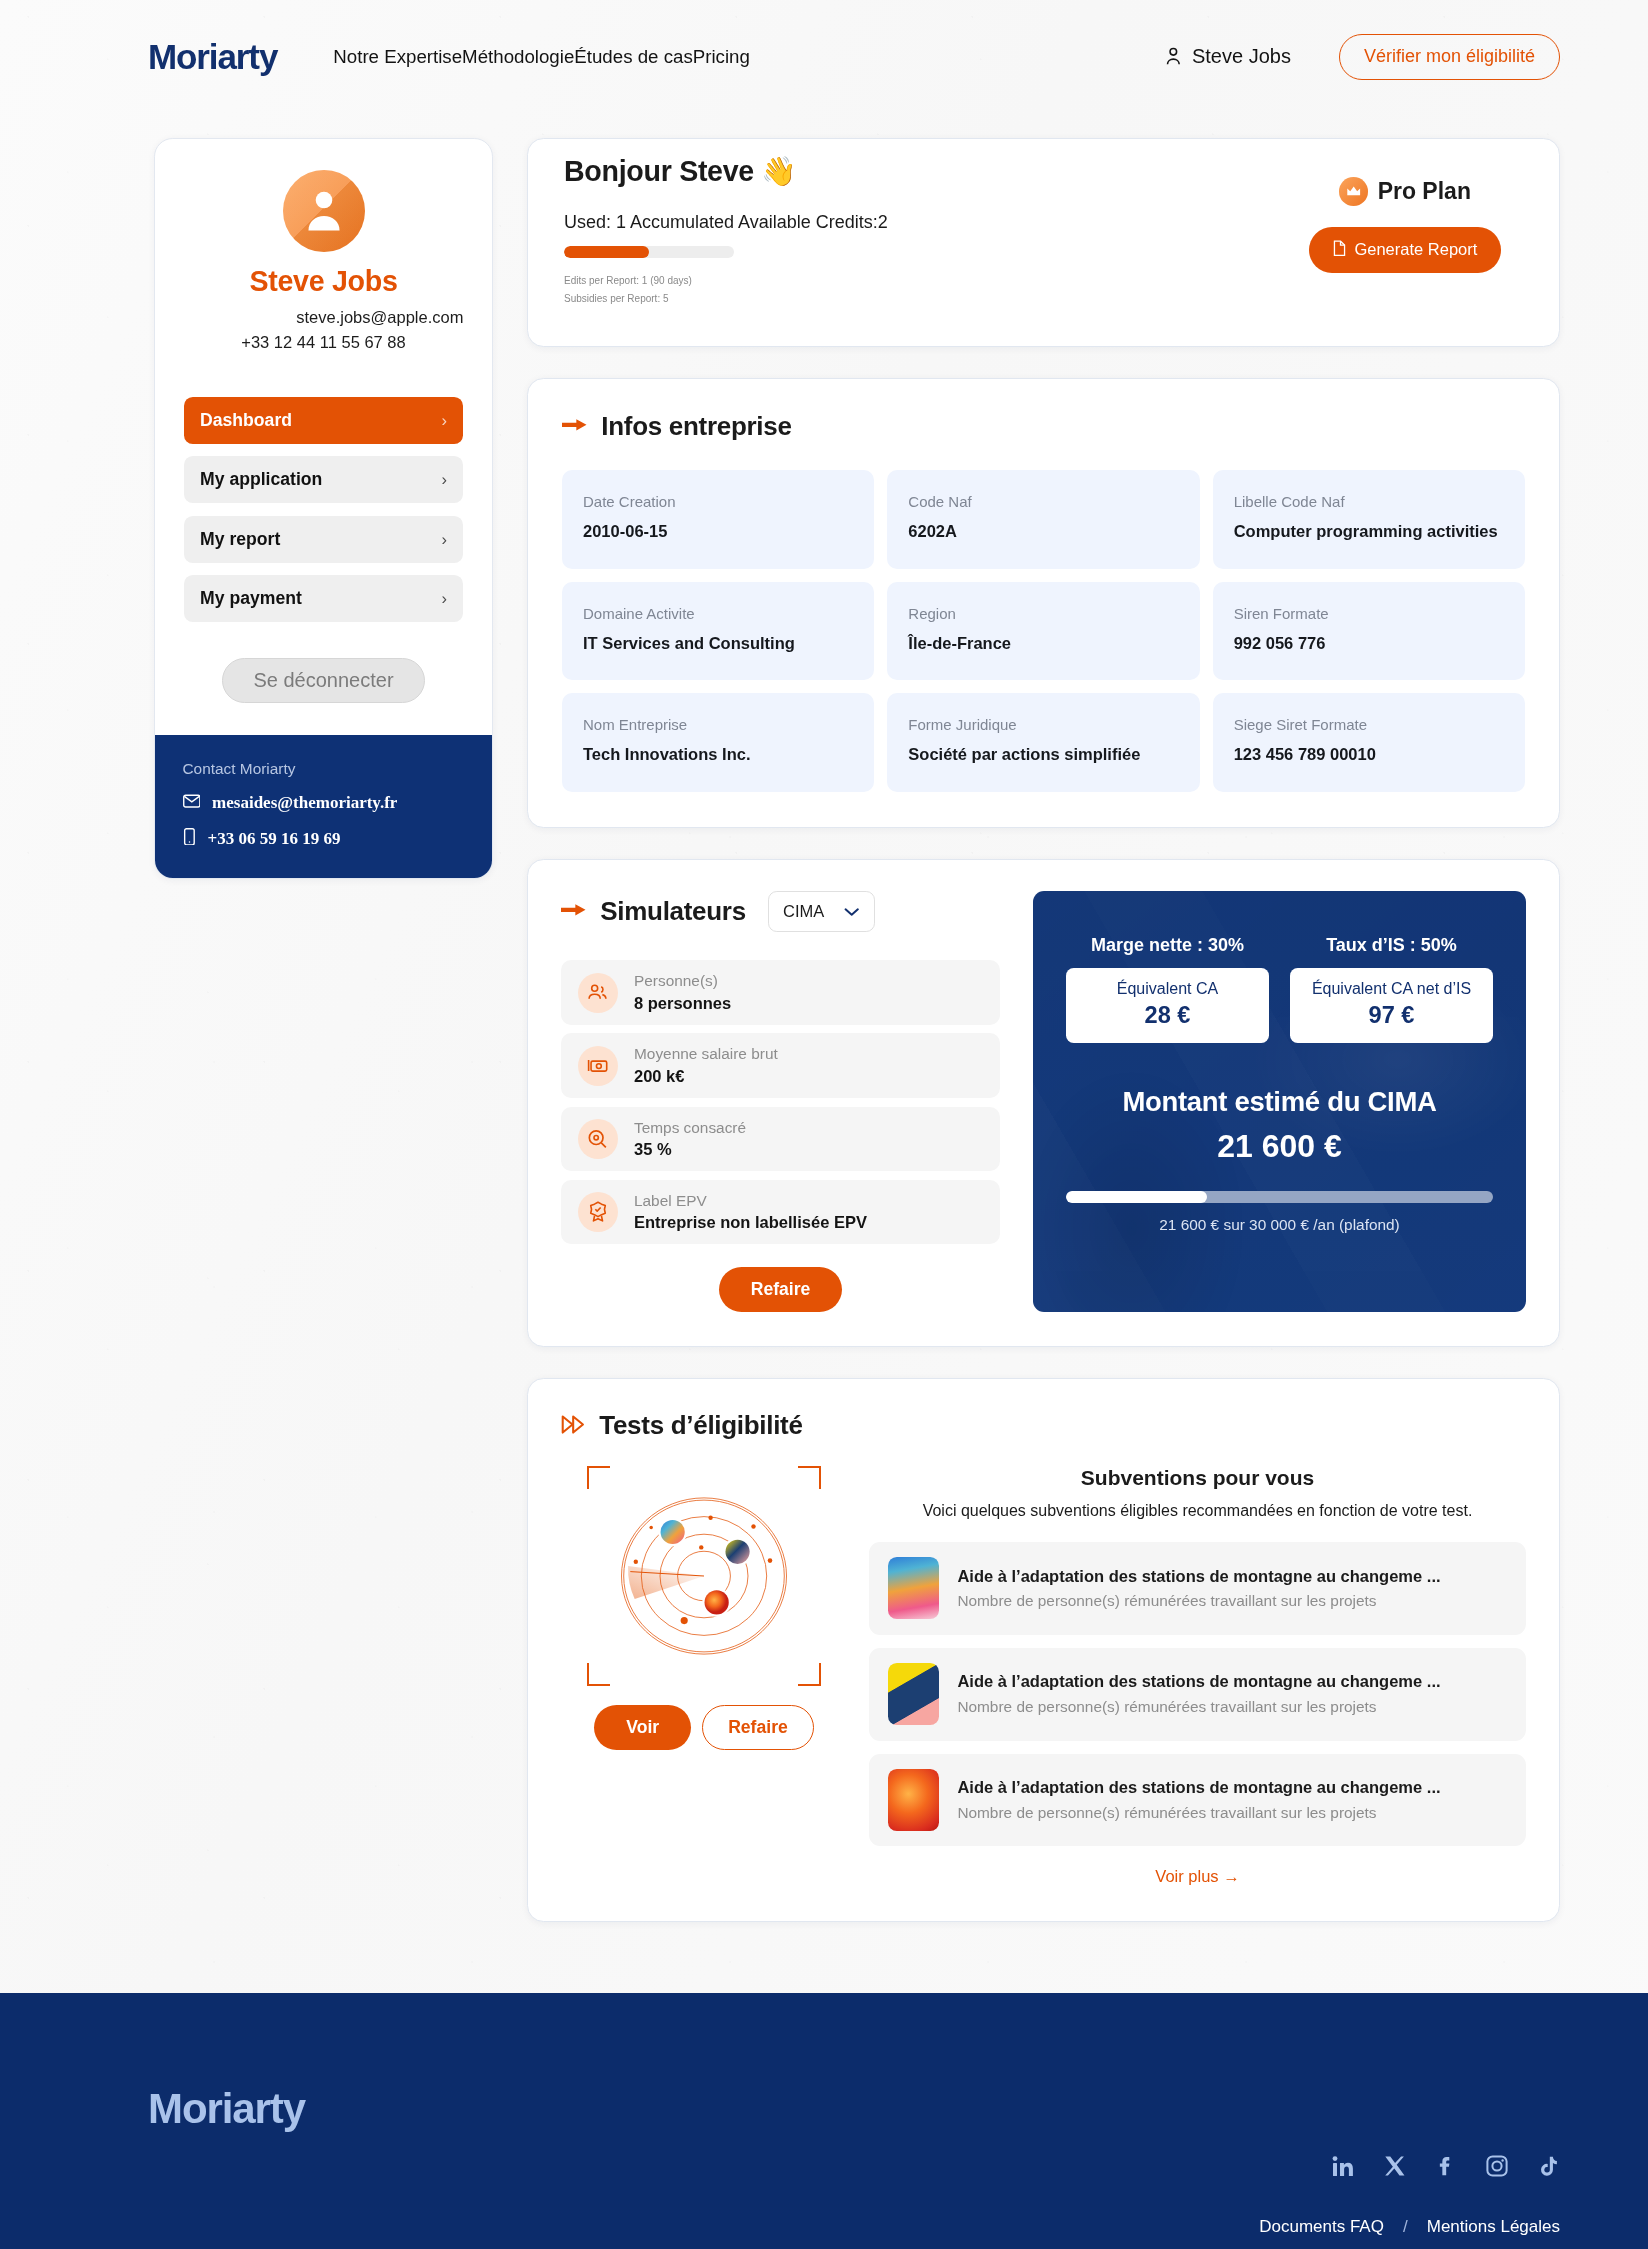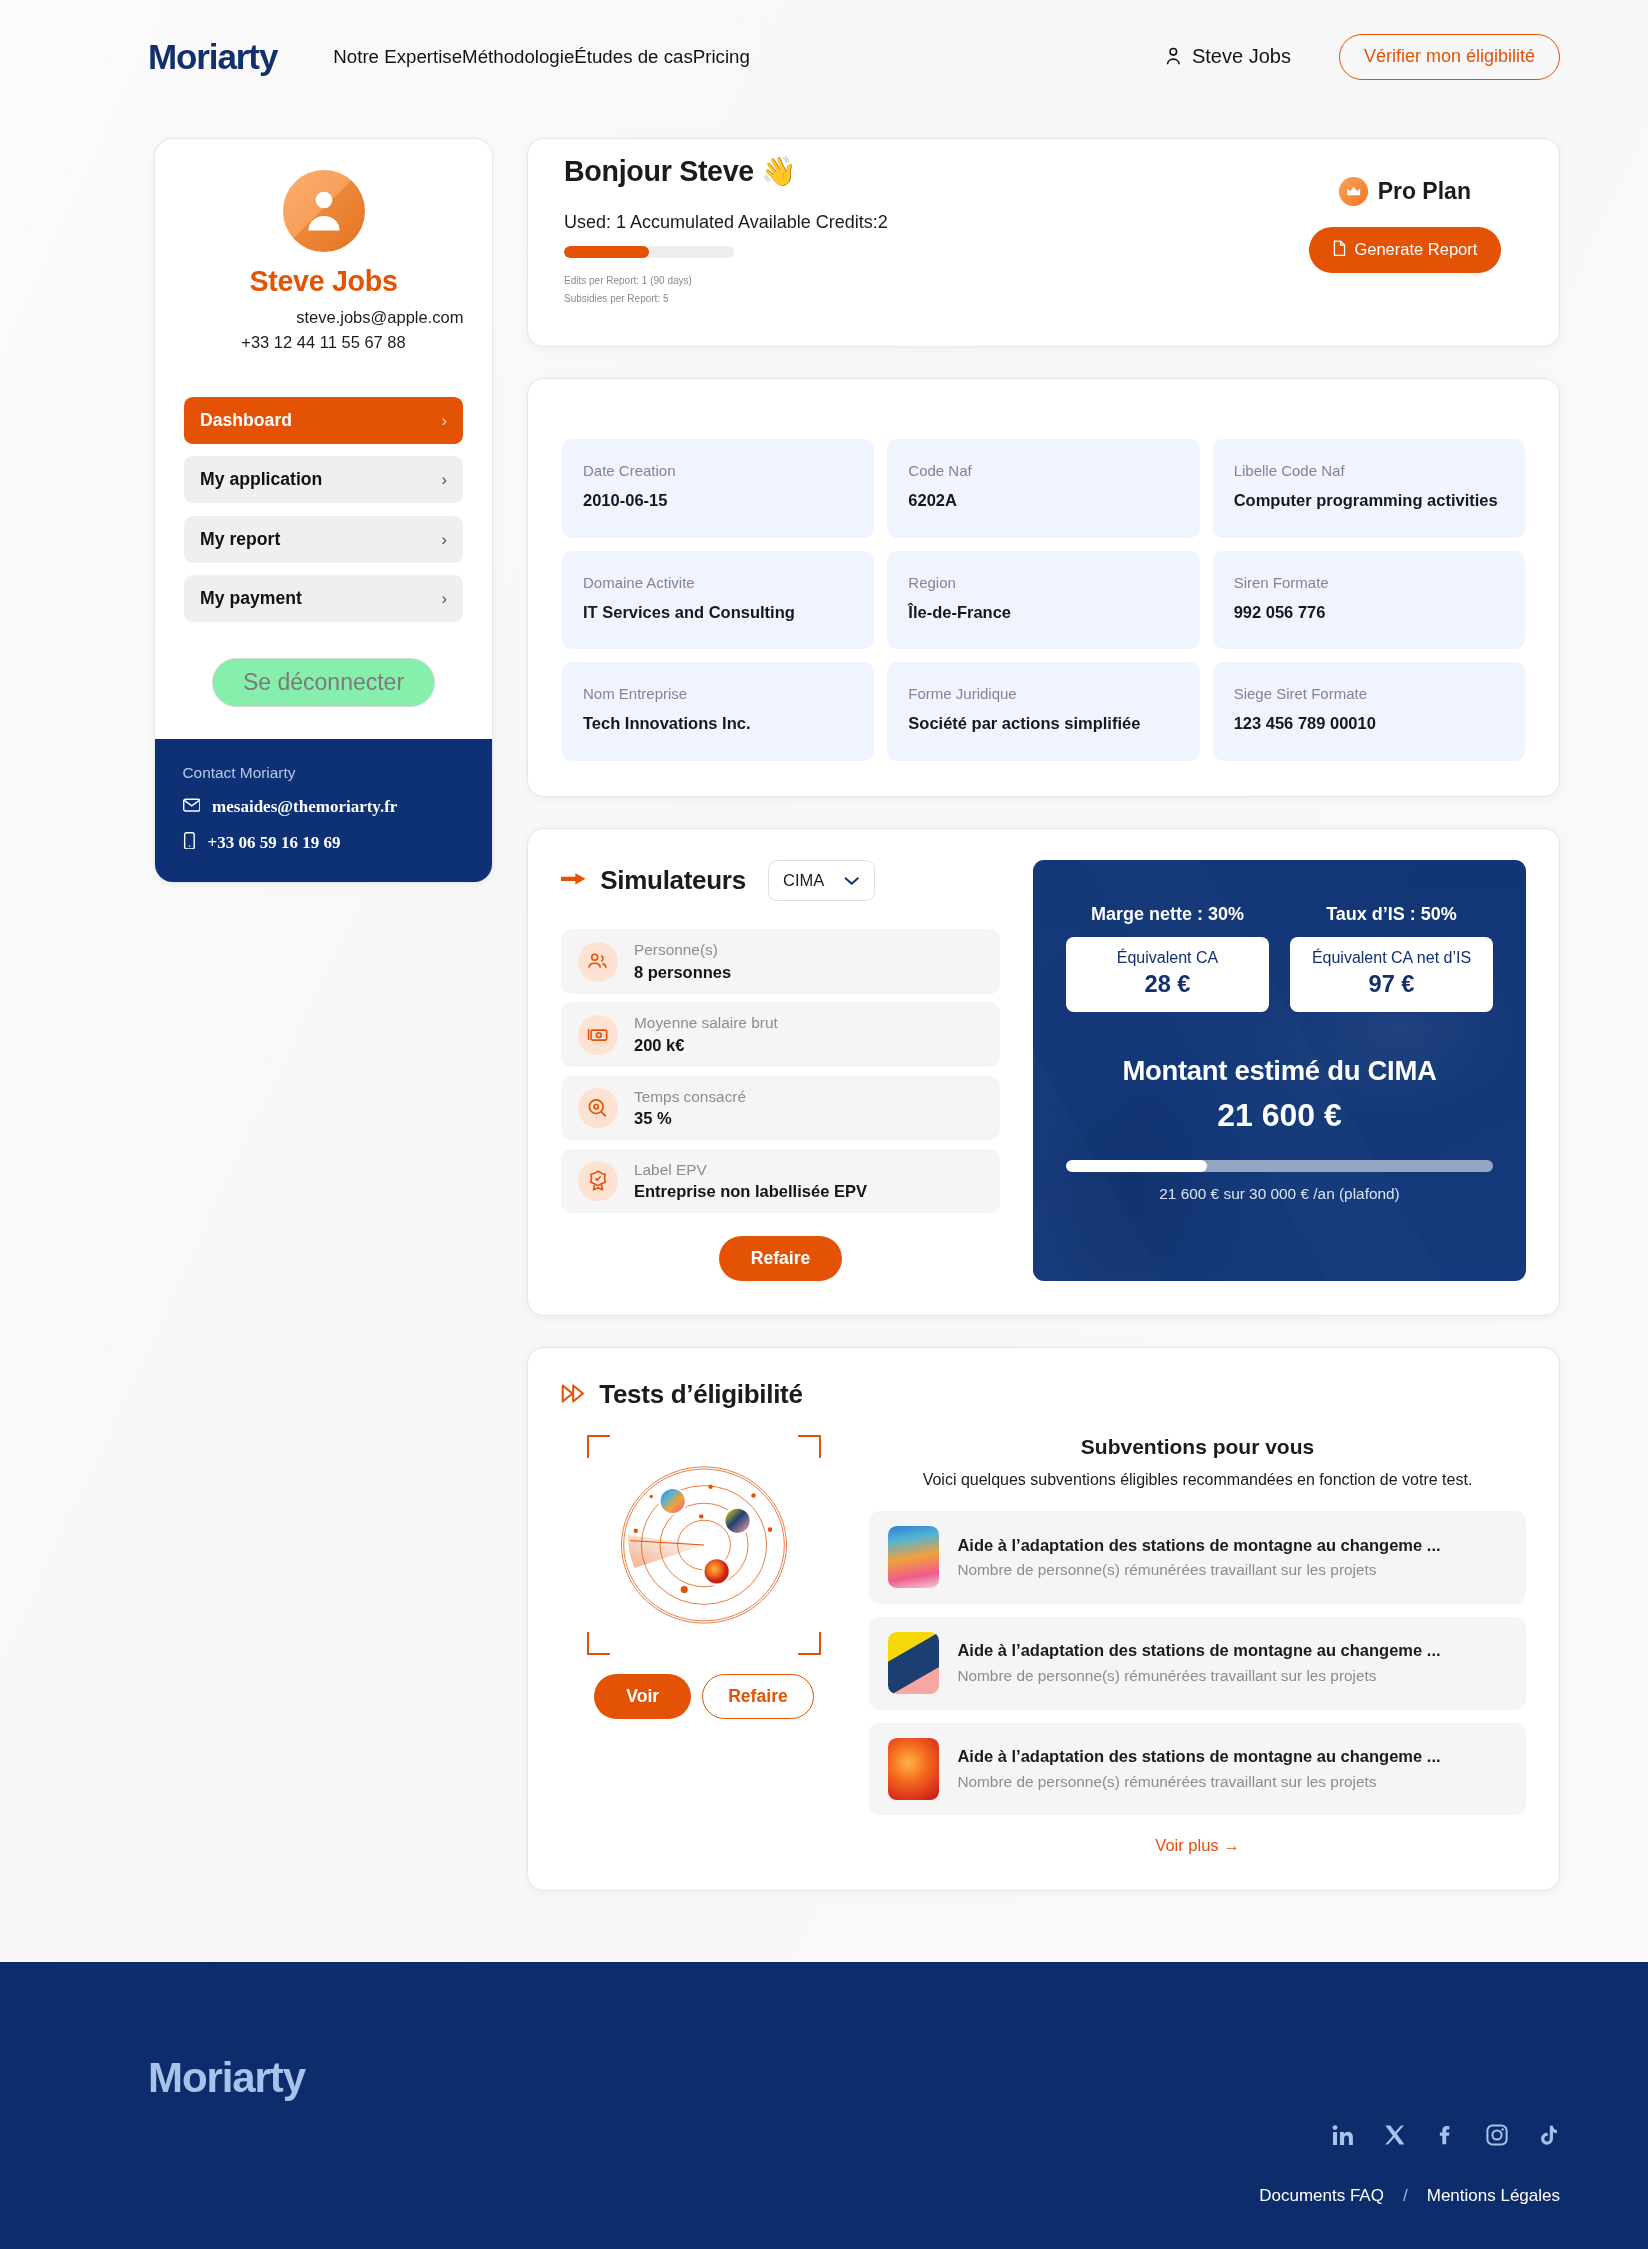--- a/index.html
+++ b/index.html
@@ -133,25 +133,25 @@
     font-weight: 700;
     color: #111;
     cursor: pointer;
   }
   .nav-item.active { background: #E35205; color: #fff; }
   .nav-item .chev { font-size: 16.5px; opacity: .75; font-weight: 400; }
 
   .logout-wrap { text-align: center; padding: 23px 0 32px; }
   .logout {
     border: 1.1px solid #d6d6d6;
-    background: #86efac;
+    background: #e5e5e5;
     color: #7b7b7b;
     border-radius: 27.5px;
     padding: 10px 30px;
-    font-size: 23px;
+    font-size: 20px;
     font-family: inherit;
     cursor: pointer;
   }
   .contact-block {
     background: #0E3175;
     color: #fff;
     padding: 25px 27.5px 27.5px;
   }
   .contact-title { font-size: 15.4px; color: #b7c6e2; margin-bottom: 15.4px; }
   .contact-row {
@@ -457,20 +457,28 @@
                 <path d="M2 1.2h8.4L16 6.6V20.8H2z"></path>
                   <path d="M10.4 1.2v5.4H16"></path>
               </svg>
             </span>
             <span>Generate Report</span>
           </button>
         </div>
       </section>
 
       <section class="card infos">
+        <div class="sec-head">
+          <span>
+            <svg width="25" height="17.6" viewBox="0 0 30 20" fill="#E35205">
+              <path d="M0 7.4h17.2V3.2L29.4 10l-12.2 6.8v-4.2H0z"></path>
+            </svg>
+          </span>
+          <span class="sec-title">Infos entreprise</span>
+        </div>
         <div class="infos-grid">
           <div class="info-cell">
             <div class="info-label">Date Creation</div>
             <div class="info-value">2010-06-15</div>
           </div>
           <div class="info-cell">
             <div class="info-label">Code Naf</div>
             <div class="info-value">6202A</div>
           </div>
           <div class="info-cell">

